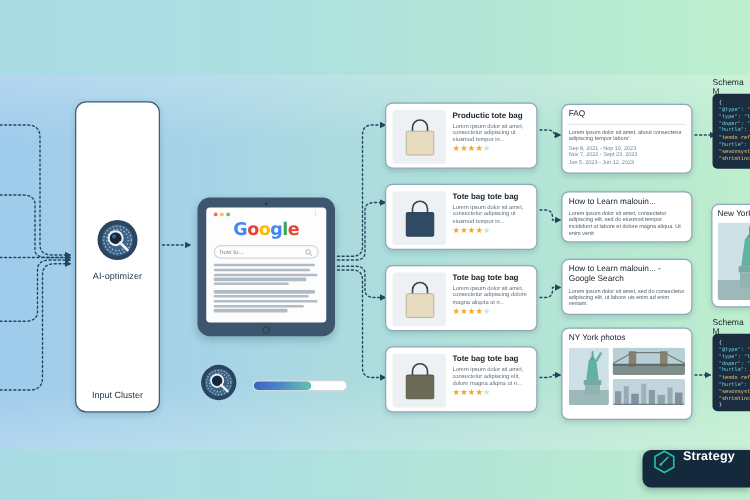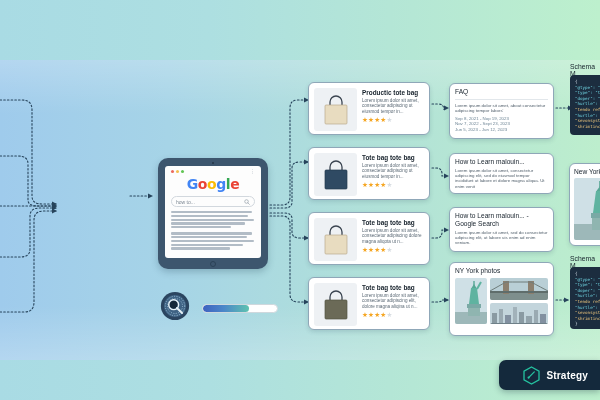--- a/index.html
+++ b/index.html
@@ -269,24 +269,24 @@
 
   .nycard { width: 60px; padding: 4px 4px 5px; }
   .nycard .nytitle { font-size: 6.6px; color: #16212b; }
   .nycard .nyimg { margin-top: 3px; height: 62px; border-radius: 2px; overflow: hidden; }
 
   
   .badge {
     position: absolute;
     right: 0px; top: 360px;
     height: 30px;
-    display: flex; align-items: center; gap: 6px;
+    display: flex; align-items: flex-start; gap: 6px;
     background: #14293c;
     border-radius: 7px 0 0 7px;
-    padding: 0 12px 0 24px;
+    padding: 0 12px 0 9px;
     box-shadow: 0 2px 6px rgba(10,30,45,.3);
   }
   .badge .btext {
     color: #ffffff;
     font-size: 10px;
     font-weight: bold;
     letter-spacing: .2px;
   }
 </style>
 </head>
@@ -321,20 +321,38 @@
       <path d="M432,104 H438 Q444,104 444,110 V108 H448" marker-end="url(#ar)"></path>
       <path d="M432,168 H436 Q442,168 442,174 V176 H448" marker-end="url(#ar)"></path>
       <path d="M432,238 H436 Q442,238 442,232 V230 H448" marker-end="url(#ar)"></path>
       <path d="M432,302 H436 Q442,302 442,300 H448" marker-end="url(#ar)"></path>
 
       <path d="M556,108 H572" marker-end="url(#ar)"></path>
       <path d="M556,300 H568" marker-end="url(#ar)"></path>
     </g>
   </svg>
 
+  <div class="input-cluster">
+    <div class="ai-opt">
+      <span class="lens">
+        <svg width="34" height="34" viewBox="0 0 34 34">
+          <circle cx="17" cy="17" r="16" fill="#2b4560"></circle>
+          <circle cx="17" cy="17" r="12.5" fill="#3f6384"></circle>
+          <circle cx="17" cy="17" r="11" fill="none" stroke="#9fc3da" stroke-width="1" stroke-dasharray="1.2 1.6"></circle>
+          <circle cx="17" cy="17" r="8.5" fill="none" stroke="#9fc3da" stroke-width="1" stroke-dasharray="1.2 1.6"></circle>
+          <circle cx="15.5" cy="15.5" r="4.6" fill="#16283a"></circle>
+          <circle cx="14.2" cy="14.2" r="1.6" fill="#4c7ea0" opacity=".7"></circle>
+          <path d="M19.2 19.2 L25 25" stroke="#e8f2f7" stroke-width="2.2" stroke-linecap="round"></path>
+          <circle cx="15.5" cy="15.5" r="5.6" fill="none" stroke="#e8f2f7" stroke-width="1.6"></circle>
+        </svg>
+      </span>
+      <div class="lbl">AI-optimizer</div>
+    </div>
+    <div class="foot">Input Cluster</div>
+  </div>
 
   <div class="tablet">
     <div class="cam"></div>
     <div class="screen">
       <div class="chrome-dots">
         <span class="cd r"></span>
         <span class="cd y"></span>
         <span class="cd g"></span>
         <span class="kebab">⋮</span>
       </div>

